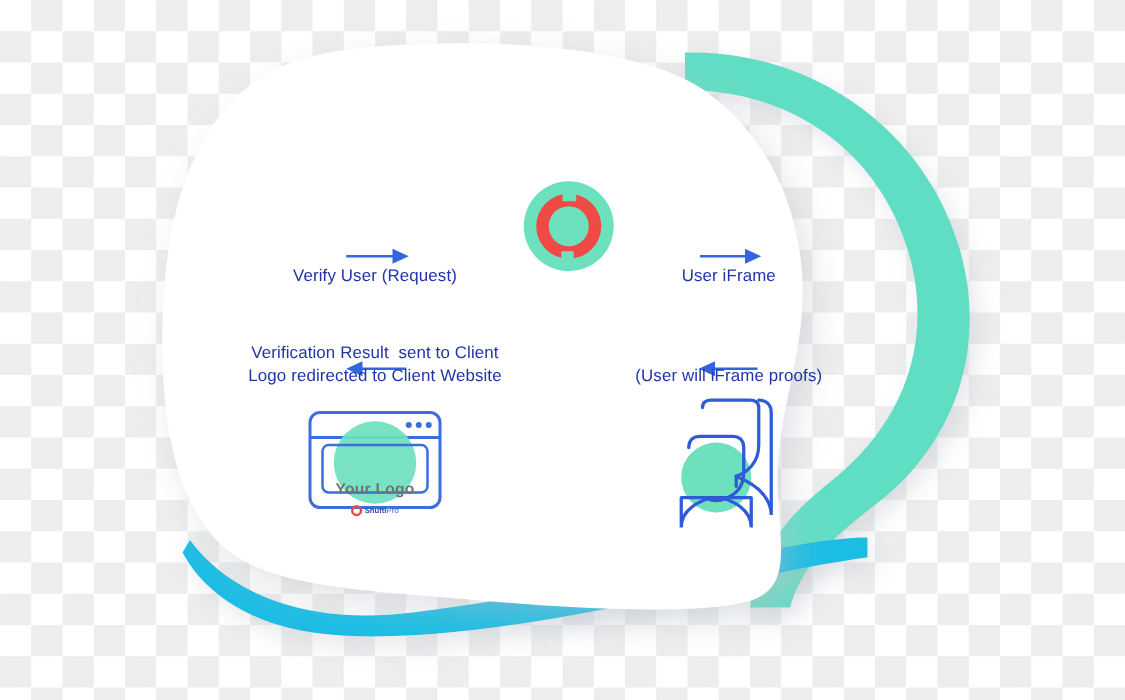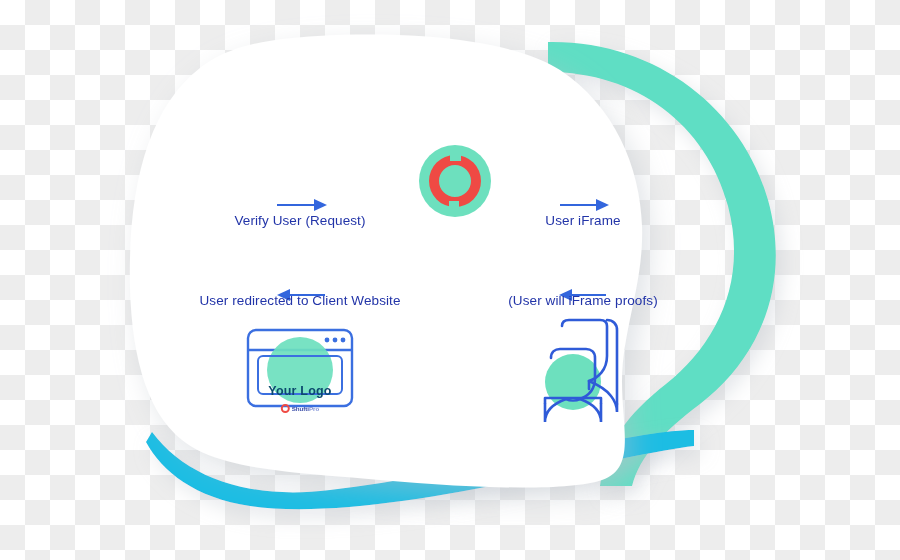--- a/index.html
+++ b/index.html
@@ -47,21 +47,21 @@
     line-height: 19px;
     letter-spacing: 0.1px;
     white-space: pre;
     text-align: center;
     pointer-events: auto;
   }
   .lbl-center { transform: translateX(-50%); }
 
   .logo-text {
     position: absolute;
-    color: #0c4a6e;
+    color: #737373;
     font-size: 12.5px;
     font-weight: bold;
     letter-spacing: 0.2px;
     transform: translateX(-50%);
     pointer-events: auto;
   }
   .shufti-badge {
     position: absolute;
     transform: translateX(-50%);
     display: flex;
@@ -210,22 +210,23 @@
                L 545 404" fill="none" stroke="#2F5BD8" stroke-width="2.6" stroke-linecap="round"></path>
       <path d="M 566 399 C 570 401, 576 401, 580 399" fill="none" stroke="#2F5BD8" stroke-width="2.6" stroke-linecap="round"></path>
       <path d="M 545 404 L 545 398 L 601 398 L 601 404" fill="none" stroke="#2F5BD8" stroke-width="2.6" stroke-linejoin="round"></path>
     </g>
   </svg>
 
   <div class="overlay">
 
     <div class="lbl lbl-center" style="left:300px; top:180px;">Verify User (Request)</div>
 
-
-    <div class="lbl lbl-center" style="left:300px; top:260px;">User redirected to Client Website</div>
+    <div class="lbl lbl-center" style="left:300px; top:241px;">Verification Result  sent to Client</div>
+
+    <div class="lbl lbl-center" style="left:300px; top:260px;">Logo redirected to Client Website</div>
 
     <div class="lbl lbl-center" style="left:583px; top:180px;">User iFrame</div>
 
     <div class="lbl lbl-center" style="left:583px; top:260px;">(User will iFrame proofs)</div>
 
     <div class="logo-text" style="left:300px; top:353px;">Your Logo</div>
 
     <div class="shufti-badge" style="left:300px; top:373px;">
       <span class="shufti-mark"></span>
       <span class="shufti-word"><span>Shufti</span><span class="pro">Pro</span></span>

